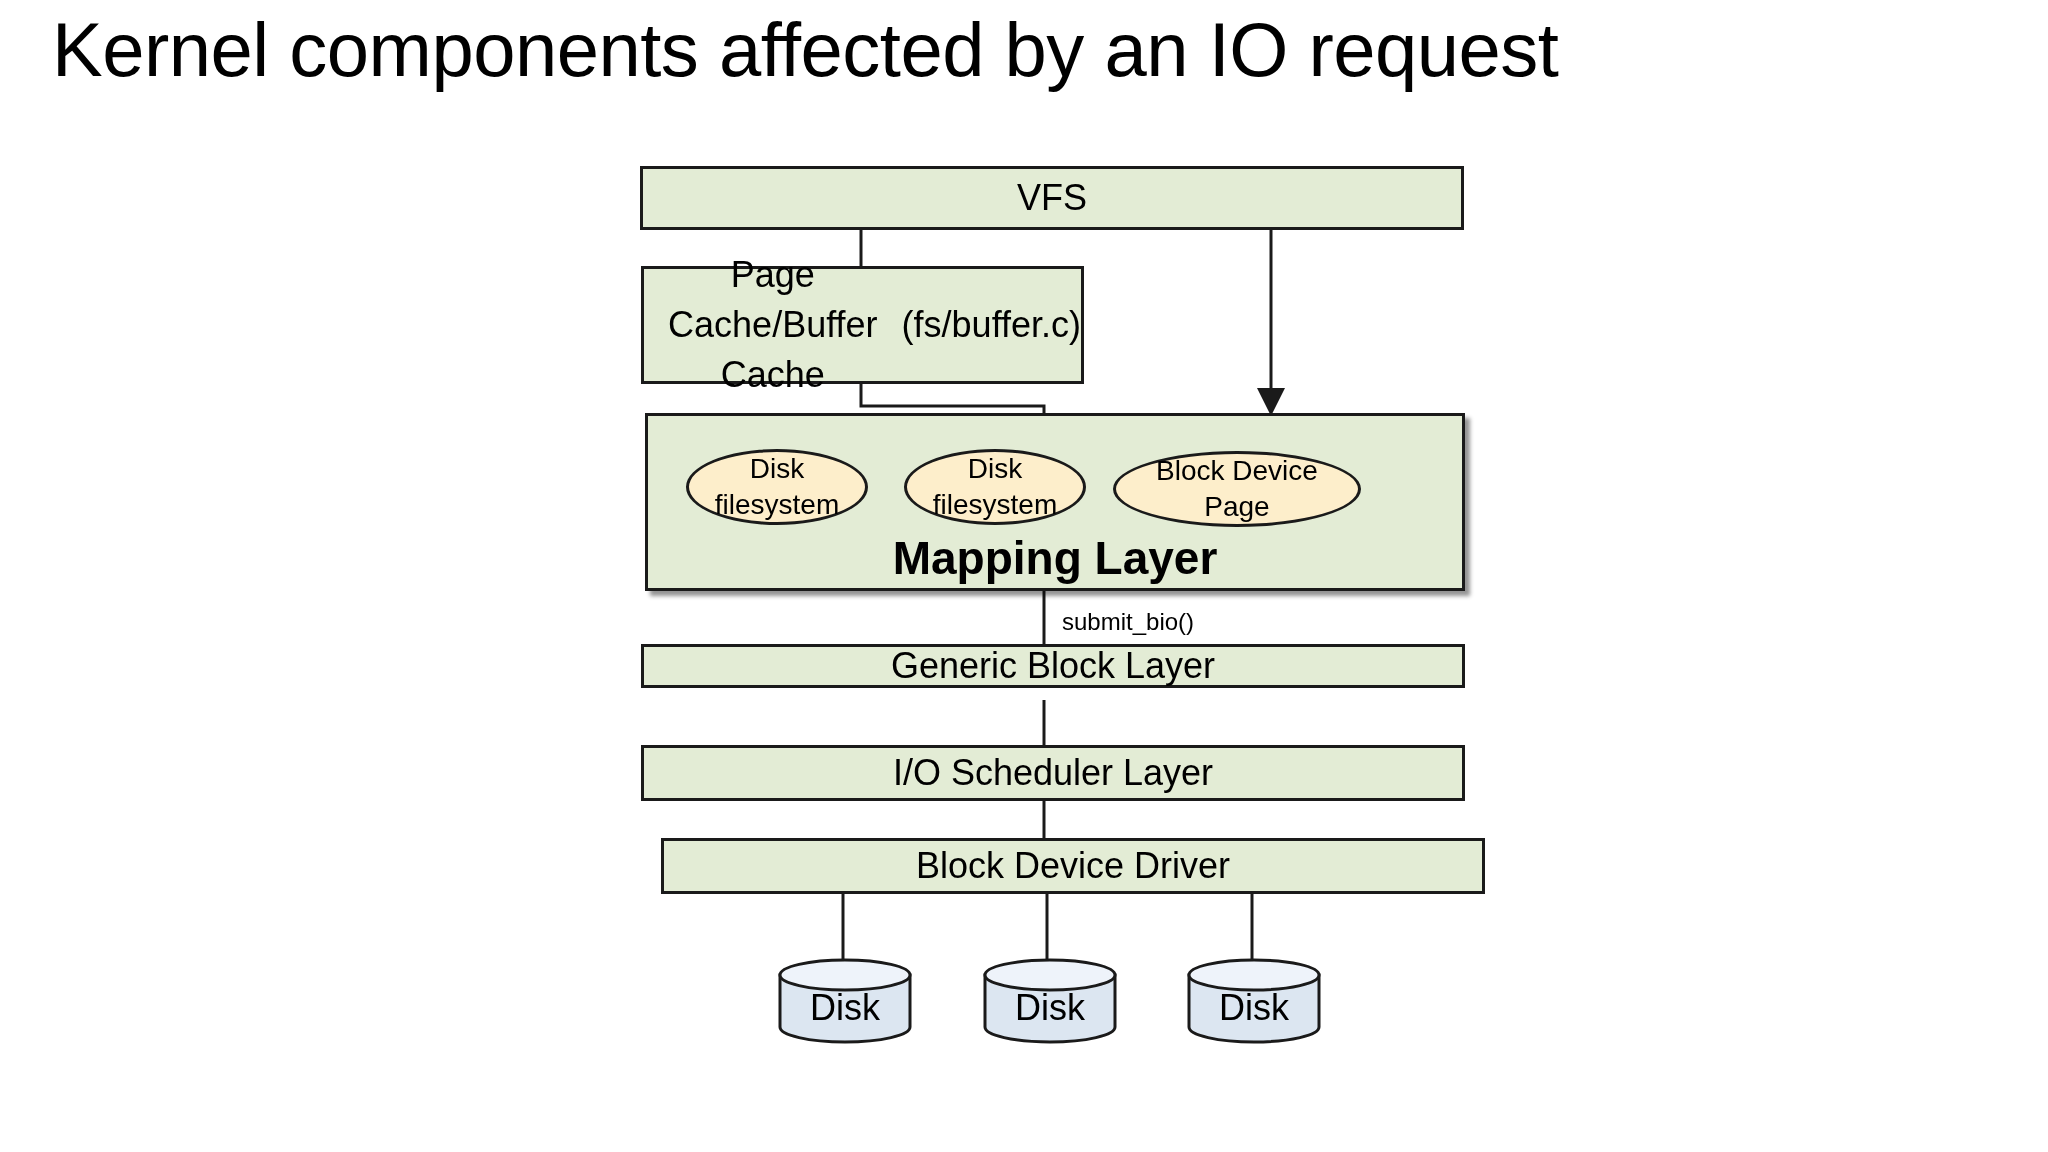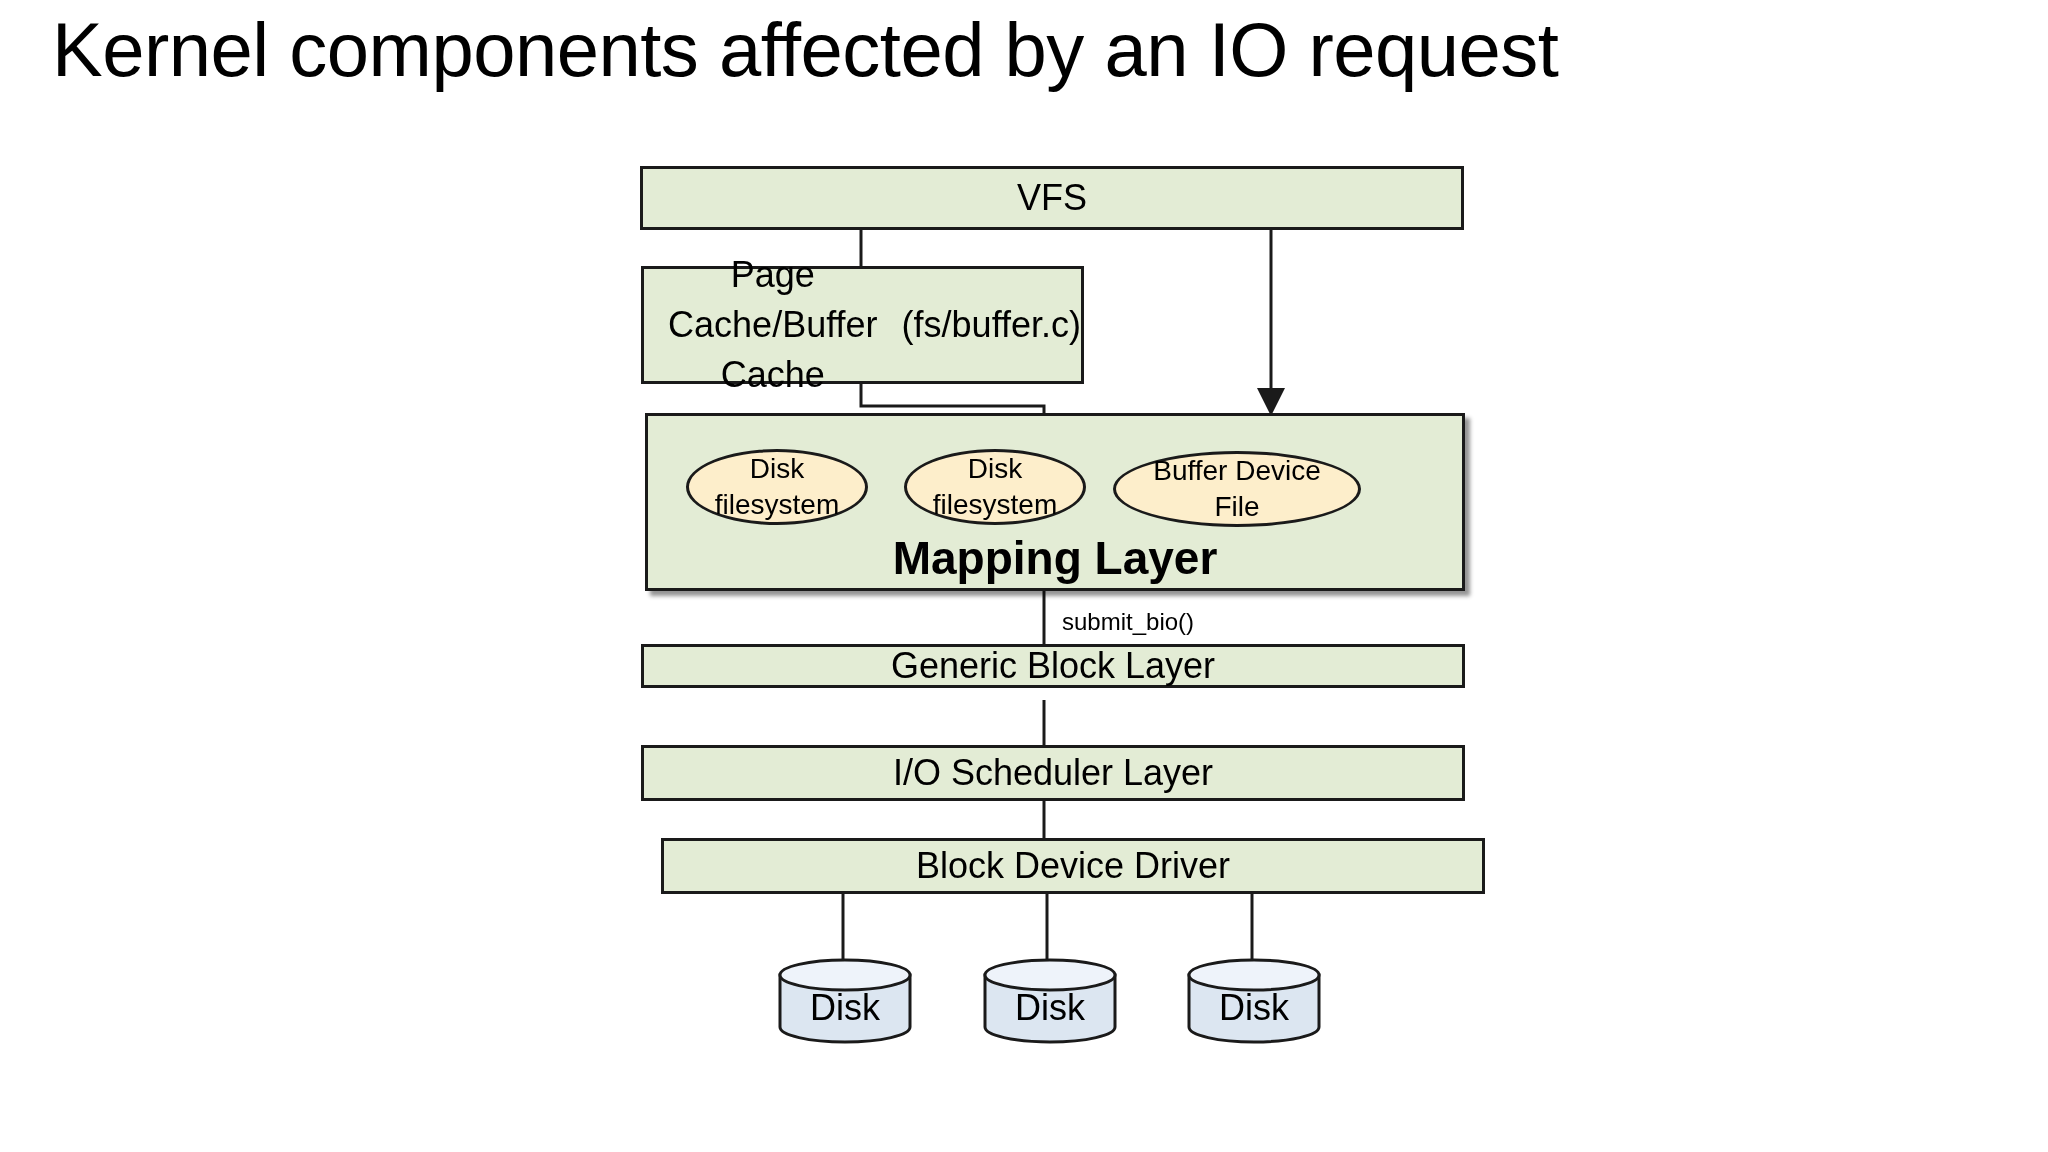--- a/index.html
+++ b/index.html
@@ -180,22 +180,22 @@
       <span>Disk</span>
       <span>filesystem</span>
     </div>
 
     <div class="ellipse" id="ell-fs2">
       <span>Disk</span>
       <span>filesystem</span>
     </div>
 
     <div class="ellipse" id="ell-bdf">
-      <span>Buffer Device</span>
-      <span>File</span>
+      <span>Block Device</span>
+      <span>Page</span>
     </div>
 
     <div class="submit-label">submit_bio()</div>
 
     <div class="node green-box" id="box-generic">
       <span>Generic Block Layer</span>
     </div>
 
     <div class="node green-box" id="box-scheduler">
       <span>I/O Scheduler Layer</span>

